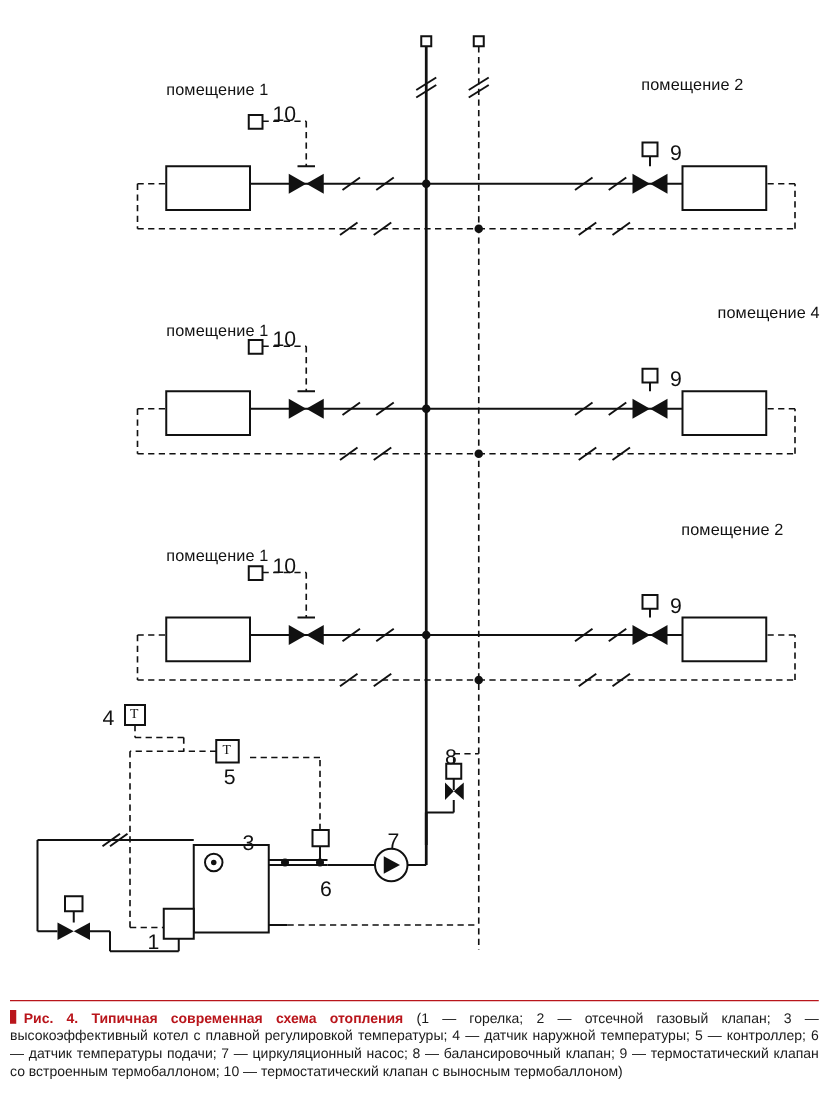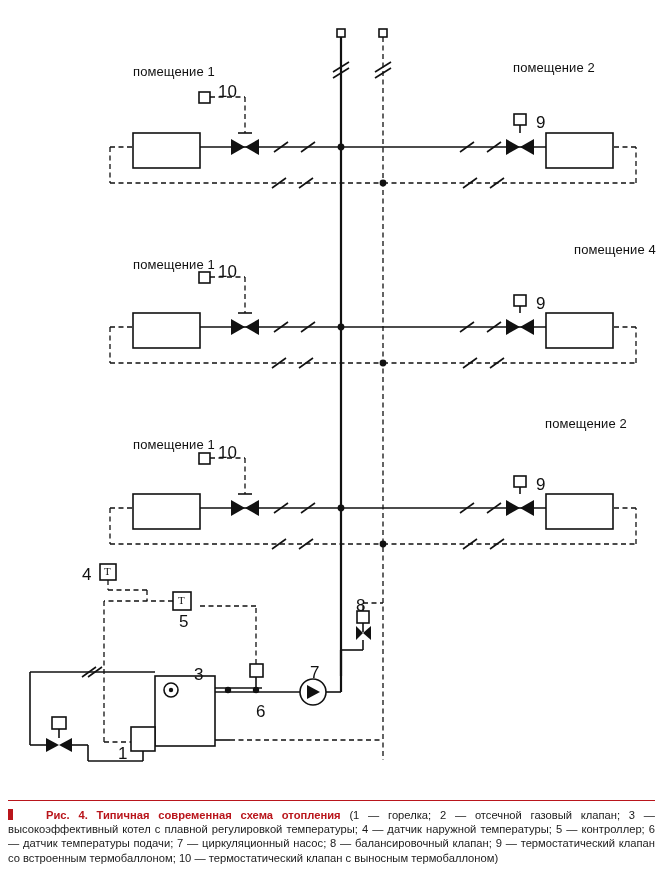--- a/index.html
+++ b/index.html
@@ -80,21 +80,20 @@
     display: inline-block;
     width: 5px;
     height: 11px;
     background: #b9151b;
     margin-right: 6px;
     vertical-align: -1px;
   }
   .cap-title {
     font-weight: bold;
     color: #b9151b;
-    margin-left: 27px;
   }
   .cap-rest {
     color: #1a1a1a;
   }
 </style>
 </head>
 <body>
 
 <div id="page">
 

